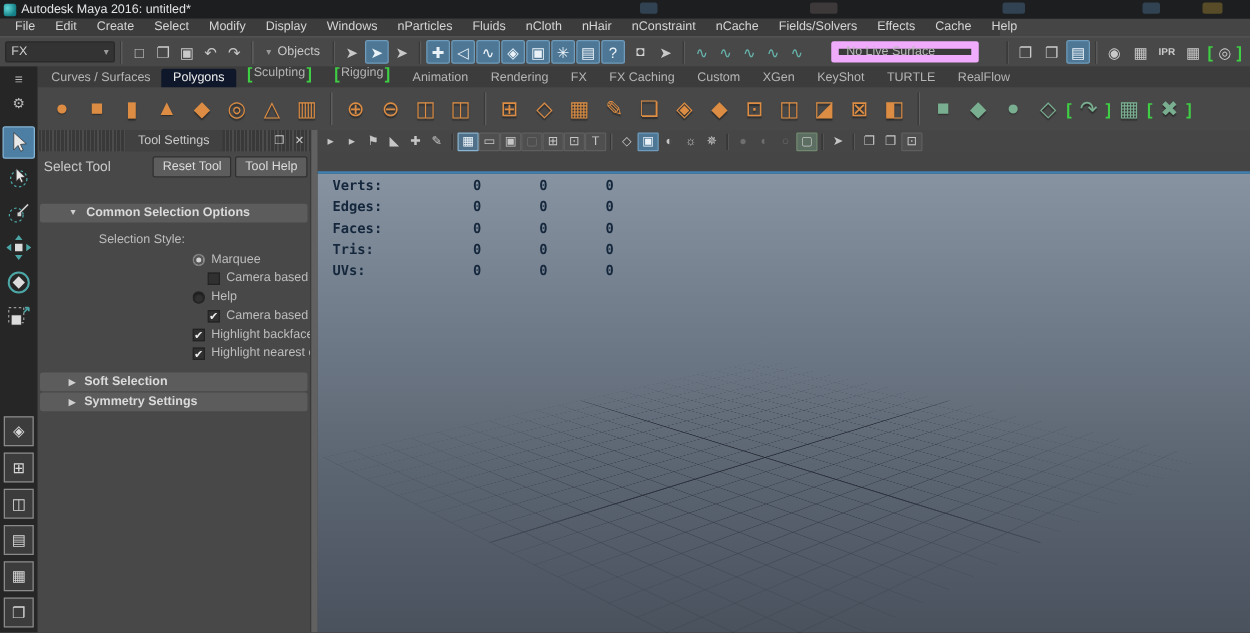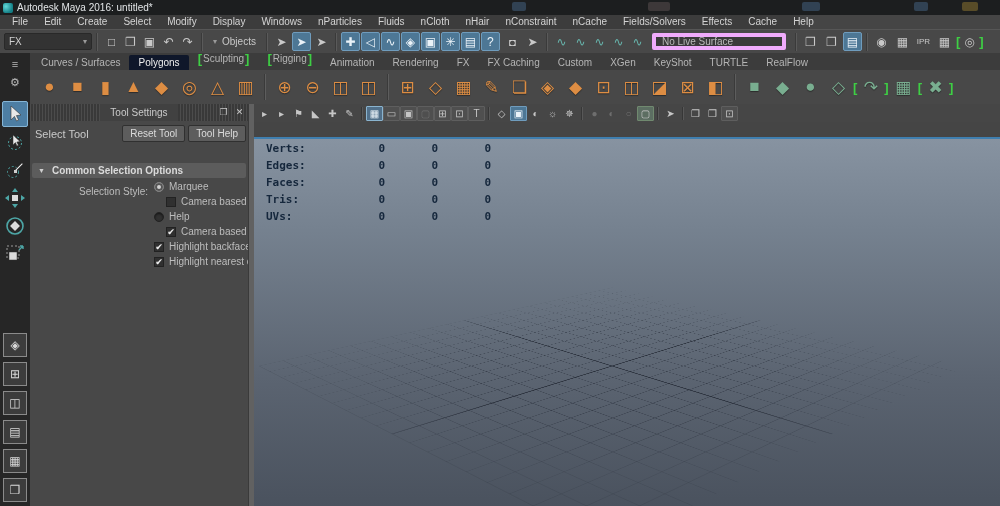--- a/index.html
+++ b/index.html
@@ -20,22 +20,22 @@
   .statusline{position:absolute;top:29px;left:0;width:1000px;height:24px;background:#484848;border-top:1px solid #565656;display:flex;align-items:center;z-index:9}
   .menuset{width:88px;height:17px;background:#333;border:1px solid #292929;border-radius:2px;margin-left:4px;color:#cfcfcf;font-size:10px;display:flex;align-items:center;justify-content:space-between;padding:0 4px}
   .menuset .dd{color:#9a9a9a;font-size:8px}
   .tb-sep{width:2px;height:18px;margin:0 4px;background:linear-gradient(90deg,#3a3a3a 50%,#5a5a5a 50%);flex:0 0 auto}
   .icon{width:19px;height:19px;display:flex;align-items:center;justify-content:center;color:#c9c9c9;font-size:12px;flex:0 0 auto;border-radius:2px}
   .icon.hl{background:#4d7795;border:1px solid #6f9cbd;color:#eaf2f8}
   .icon.teal{color:#67b4ac}
   .icon.lock{color:#cfcfcf;font-size:11px}
   .objects-dd{display:flex;align-items:center;gap:5px;color:#c9c9c9;font-size:10px;padding:0 6px}
   .objects-dd .dd{font-size:8px;color:#9a9a9a}
-  .livesurface{width:134px;height:17px;background:#3a3a3a;border:4px solid #f0abfc;border-radius:2px;color:#b9b9b9;font-size:10px;display:flex;align-items:center;padding:0 6px;margin:0 5px;white-space:nowrap}
-  .ipr{font-size:8px;font-weight:normal;letter-spacing:0}
+  .livesurface{width:118px;height:17px;background:#3a3a3a;border:6px solid #f0abfc;border-radius:2px;color:#b9b9b9;font-size:10px;display:flex;align-items:center;padding:0 6px;margin:0 18px;white-space:nowrap}
+  .ipr{font-size:8px;font-weight:bold;letter-spacing:0}
   .gbr{color:#3ecf44;font-weight:bold;font-size:13px;line-height:19px}
   .brk-wrap{display:flex;align-items:center}
 
   
   .shelftabs{position:absolute;top:53px;left:30px;width:970px;height:17px;background:#3c3c3c;display:flex;align-items:flex-end;padding-left:2px;z-index:8}
   .shelf-tab{color:#b5b5b5;font-size:10px;padding:2px 9px 2px 9px;white-space:nowrap;display:flex;align-items:center;gap:1px}
   .shelf-tab.active{background:#0f172a;color:#efefef;border-radius:2px 2px 0 0}
 
   
   .shelf{position:absolute;top:70px;left:30px;width:970px;height:34px;background:#484848;display:flex;align-items:center;padding-left:6px;gap:1px;z-index:8;overflow:hidden}
@@ -55,23 +55,23 @@
 
   
   .tsp{position:absolute;top:104px;left:30px;width:218px;height:402px;background:#484848;z-index:7}
   .tsp-title{height:17px;background:repeating-linear-gradient(90deg,#4c4c4c 0 1px,#393939 1px 3px);display:flex;align-items:flex-end;justify-content:center;position:relative}
   .tsp-title-text{background:#414141;color:#c9c9c9;font-size:10px;padding:0 10px;line-height:17px}
   .tsp-wbtns{position:absolute;right:2px;top:1px;display:flex;gap:3px}
   .wbtn{width:13px;height:13px;color:#c9c9c9;font-size:9px;display:flex;align-items:center;justify-content:center}
   .tsp-head{display:flex;align-items:center;padding:4px 2px 20px 5px;gap:3px}
   .tool-name{flex:1;color:#c9c9c9;font-size:11px}
   .btn{background:#5d5d5d;border:1px solid #303030;border-radius:2px;color:#dcdcdc;font-size:10px;padding:2px 7px;white-space:nowrap}
-  .frame-h{height:15px;background:#5c5c5c;border-radius:2px;margin:1px 2px;display:flex;align-items:center;gap:7px;padding-left:6px;color:#dadada;font-size:10px;font-weight:bold}
+  .frame-h{height:15px;background:#5c5c5c;border-radius:2px;margin:1px 2px;display:flex;align-items:center;gap:7px;padding-left:23px;color:#dadada;font-size:10px;font-weight:bold}
   .frame-h .arr{font-size:7px;color:#d0d0d0}
-  .opt-wrap{position:relative;padding-top:0}
+  .opt-wrap{position:relative;padding-top:21px}
   .style-label{position:absolute;top:7px;left:0;width:118px;text-align:right;color:#bdbdbd;font-size:10px}
   .opt-row{display:flex;align-items:center;height:15px;margin-left:124px;gap:5px;color:#bdbdbd;font-size:10px;white-space:nowrap;overflow:hidden}
   .opt-row.sub{margin-left:136px}
   .radio{width:10px;height:10px;border-radius:50%;background:#313131;border:1px solid #222;box-shadow:inset 0 1px 2px rgba(0,0,0,.6);flex:0 0 auto}
   .radio.on{background:#d2d2d2;border-color:#7d7d7d;box-shadow:inset 0 0 0 2px #555}
   .chk{width:10px;height:10px;background:#303030;border:1px solid #222;color:#efefef;font-size:9px;line-height:9px;text-align:center;flex:0 0 auto}
   .coll-frames{margin-top:8px}
 
   
   .splitter{position:absolute;top:104px;left:248px;width:6px;height:402px;background:#616161;border-left:1px solid #3a3a3a;z-index:7}
@@ -386,20 +386,30 @@
         <div class="opt-row">
           <span class="chk">✔</span>
           <span>Highlight backfaces</span>
         </div>
         <div class="opt-row">
           <span class="chk">✔</span>
           <span>Highlight nearest com</span>
         </div>
       </div>
   </div>
+  <div class="coll-frames" id="collframes">
+      <div class="frame-h">
+        <span class="arr">▶</span>
+        <span>Soft Selection</span>
+      </div>
+      <div class="frame-h">
+        <span class="arr">▶</span>
+        <span>Symmetry Settings</span>
+      </div>
+    </div>
 </div>
 
 <div class="splitter"></div>
 
 <div class="vp">
   <div class="vp-toolbar">
       <span class="icon">▸</span>
       <span class="icon">▸</span>
       <span class="icon">⚑</span>
       <span class="icon">◣</span>

